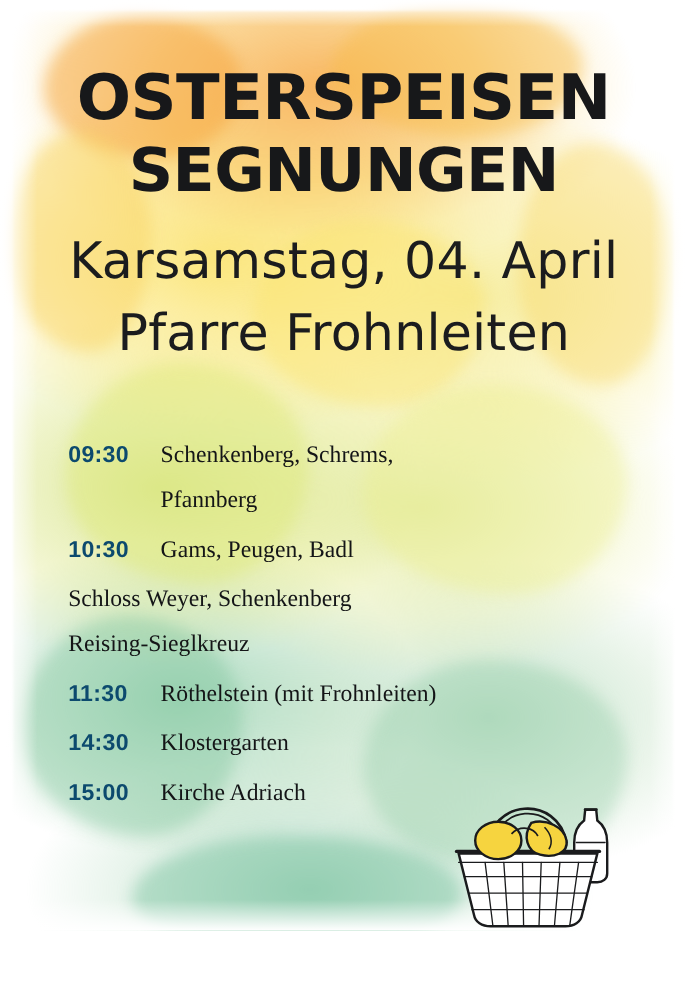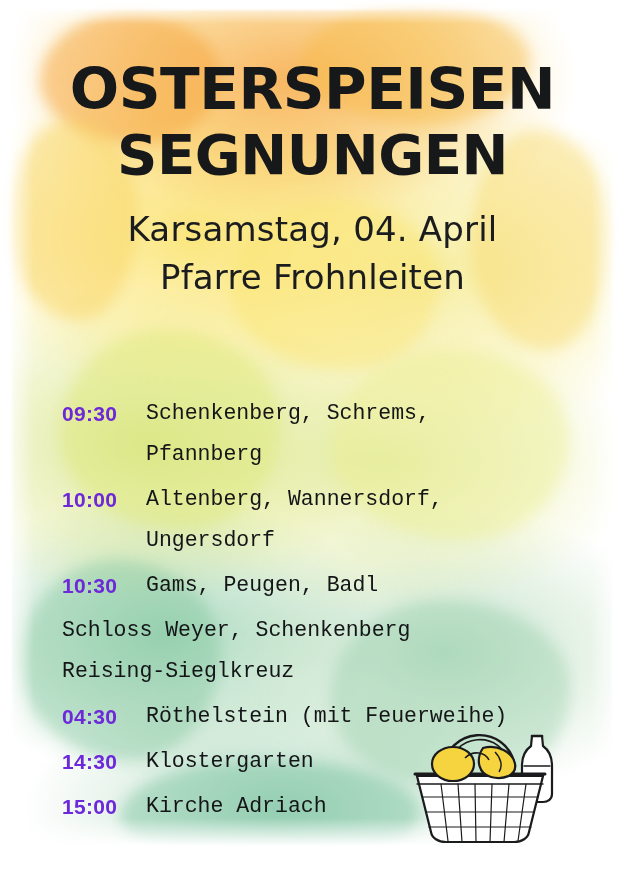--- a/index.html
+++ b/index.html
@@ -95,21 +95,21 @@
 
   .subtitle-block {
     position: absolute;
     left: 0;
     right: 0;
     top: 205px;
     text-align: center;
   }
   .subtitle-line {
     font-family: "DejaVu Sans", sans-serif;
-    font-size: 34px;
+    font-size: 46px;
     line-height: 1.42;
     color: #1b1c1e;
     letter-spacing: 0.2px;
   }
 
   .schedule {
     position: absolute;
     left: 62px;
     top: 393px;
     width: 510px;
@@ -118,27 +118,27 @@
     display: flex;
     align-items: flex-start;
     margin-bottom: 4px;
   }
   .entry .time {
     flex: 0 0 84px;
     font-family: "Liberation Sans", sans-serif;
     font-weight: bold;
     font-size: 21px;
     line-height: 41px;
-    color: #6d28d9;
+    color: #0c4a6e;
     text-align: left;
     letter-spacing: 0.3px;
   }
   .entry .places {
     flex: 1 1 auto;
-    font-family: Liberation Mono, monospace;
+    font-family: Liberation Serif, serif;
     font-size: 21.5px;
     line-height: 41px;
     color: #141517;
   }
   .entry .places .wrap-line {
     display: block;
   }
 
   
   .basket {
@@ -184,46 +184,39 @@
     <div class="schedule">
 
       <div class="entry">
         <div class="time">09:30</div>
         <div class="places">
           <span class="wrap-line">Schenkenberg, Schrems,</span>
           <span class="wrap-line">Pfannberg</span>
         </div>
       </div>
 
-      <div class="entry">
-        <div class="time">10:00</div>
-        <div class="places">
-          <span class="wrap-line">Altenberg, Wannersdorf,</span>
-          <span class="wrap-line">Ungersdorf</span>
-        </div>
-      </div>
 
       <div class="entry">
         <div class="time">10:30</div>
         <div class="places">
           <span class="wrap-line">Gams, Peugen, Badl</span>
         </div>
       </div>
 
       <div class="entry">
         <div class="places">
           <span class="wrap-line">Schloss Weyer, Schenkenberg</span>
           <span class="wrap-line">Reising-Sieglkreuz</span>
         </div>
       </div>
 
       <div class="entry">
-        <div class="time">04:30</div>
-        <div class="places">
-          <span class="wrap-line">Röthelstein (mit Feuerweihe)</span>
+        <div class="time">11:30</div>
+        <div class="places">
+          <span class="wrap-line">Röthelstein (mit Frohnleiten)</span>
         </div>
       </div>
 
       <div class="entry">
         <div class="time">14:30</div>
         <div class="places">
           <span class="wrap-line">Klostergarten</span>
         </div>
       </div>
 

